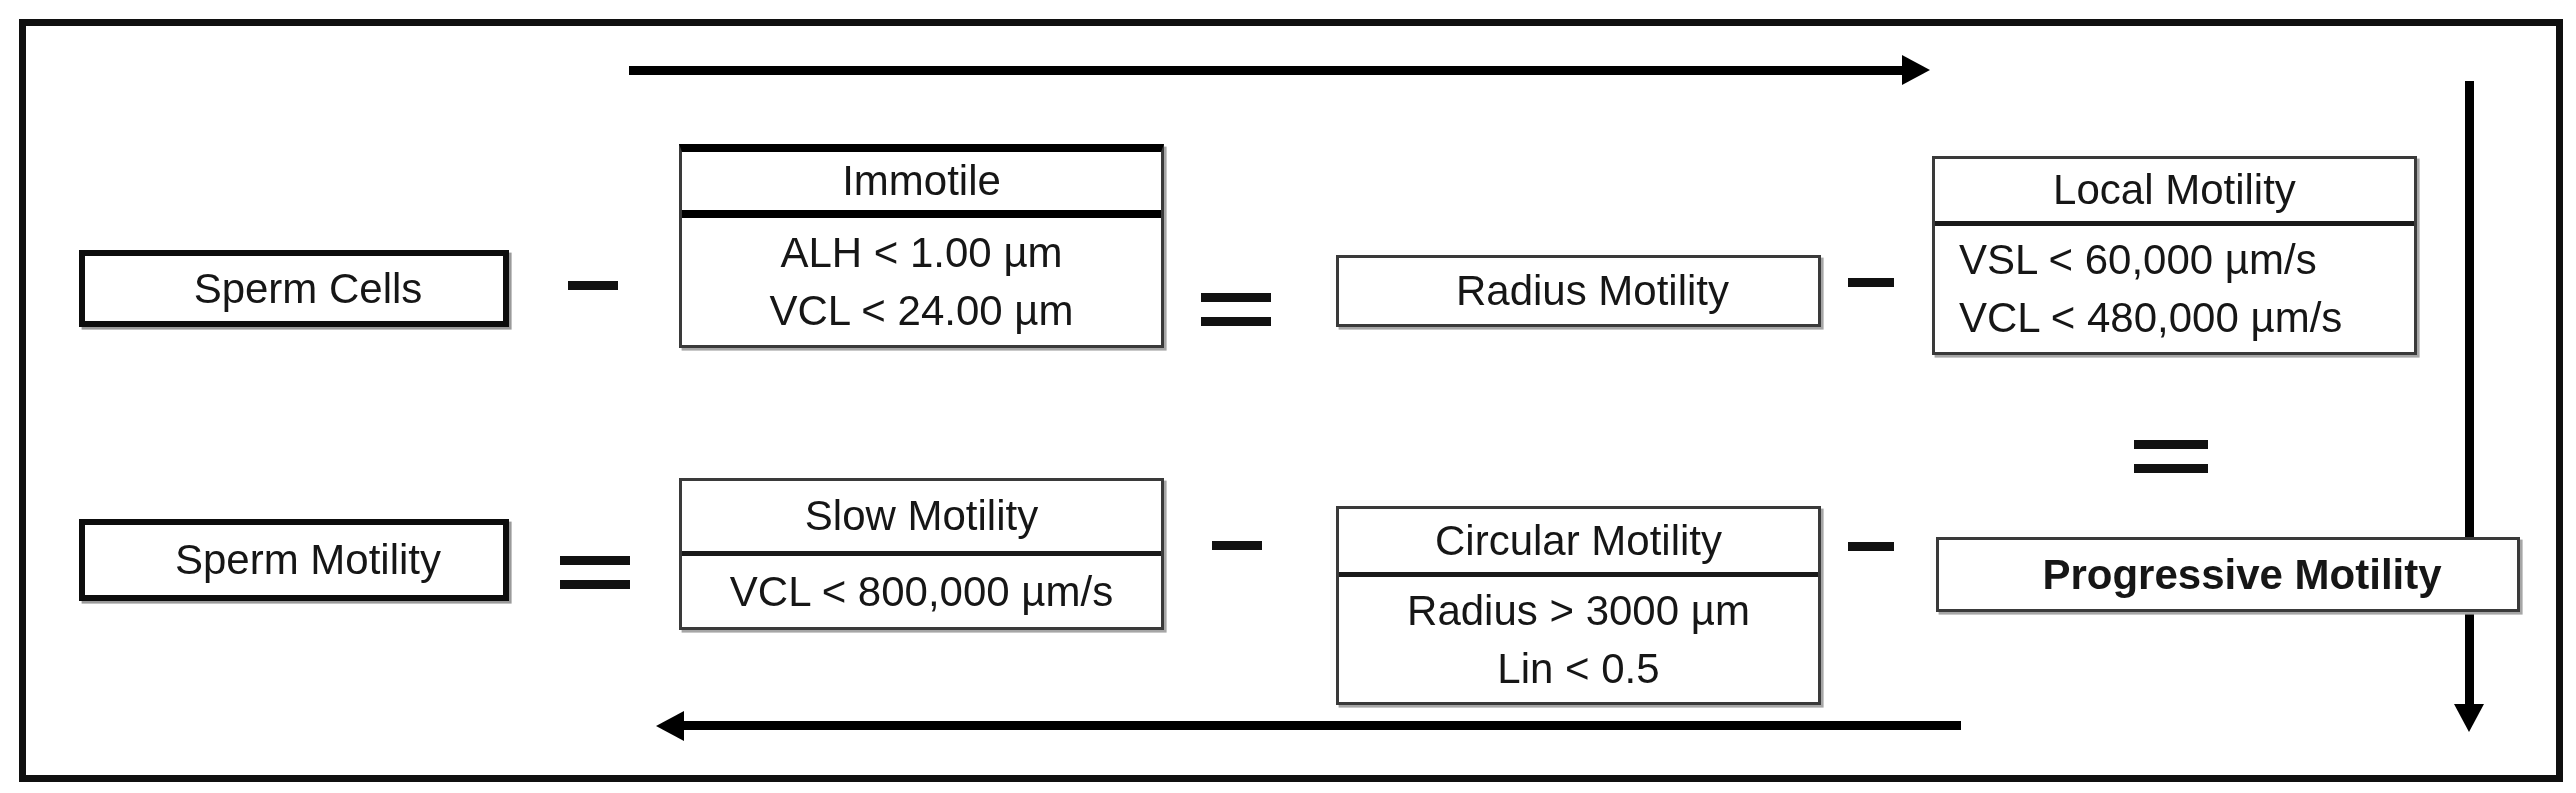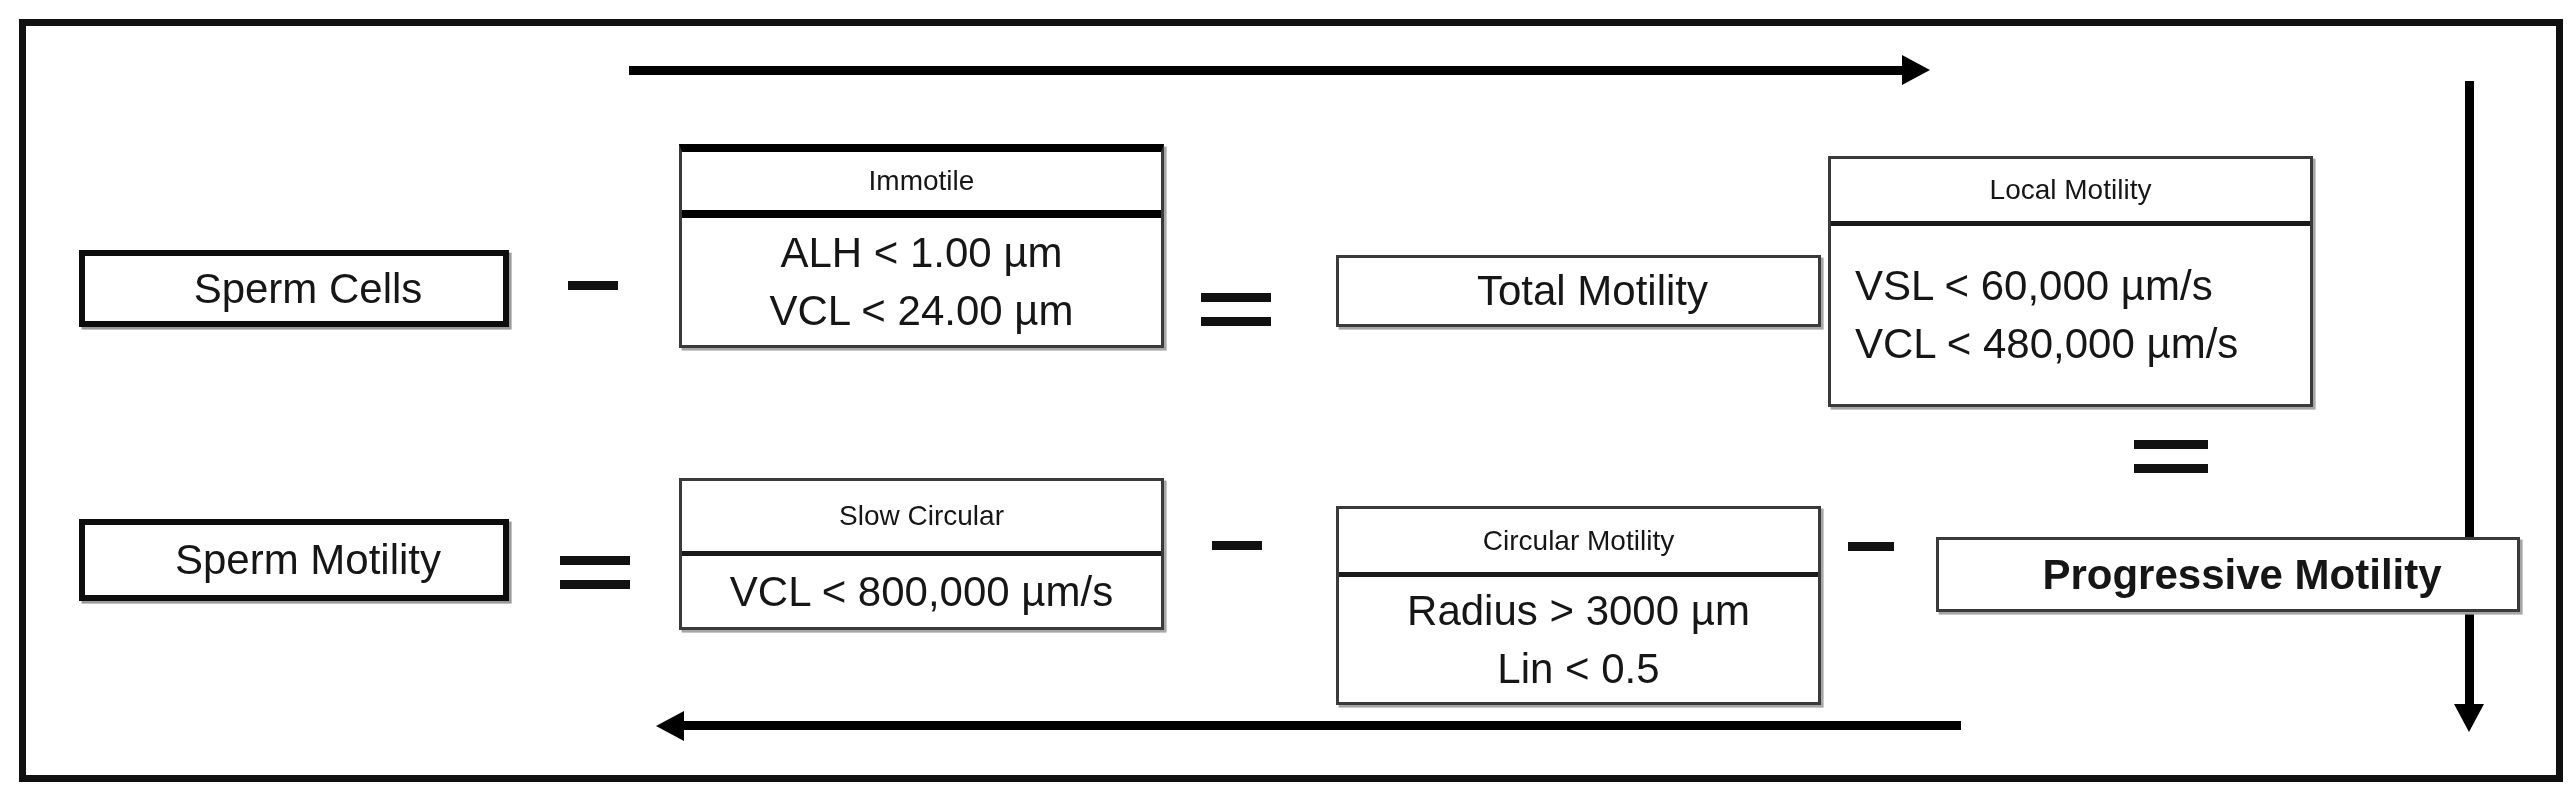--- a/index.html
+++ b/index.html
@@ -45,21 +45,21 @@
   .split {
     border: 3.3px solid #3a3a3a;
     box-shadow: 2.6px 2.6px 0 #a6a6a6;
     display: flex;
     flex-direction: column;
   }
   .split .head {
     display: flex;
     align-items: center;
     justify-content: center;
-    font-size: 28px;
+    font-size: 42px;
     border-bottom: 5.3px solid #1a1a1a;
     flex: 0 0 auto;
     white-space: nowrap;
   }
   .split .vals {
     flex: 1 1 auto;
     display: flex;
     flex-direction: column;
     align-items: center;
     justify-content: center;
@@ -132,26 +132,26 @@
       <span>VCL &lt; 24.00 µm</span>
     </div>
   </div>
 
   <div class="eq" style="left:1201px; top:293px; width:70px; height:32px;">
     <div class="bar"></div>
     <div class="bar b2"></div>
   </div>
 
   <div class="node thin" style="left:1336px; top:255px; width:485px; height:72px;">
-    <div class="label">Total Motility</div>
+    <div class="label">Radius Motility</div>
   </div>
 
   <div class="dash" style="left:1848px; top:278px; width:46px;"></div>
 
-  <div class="node split" style="left:1828px; top:156px; width:485px; height:251px;">
+  <div class="node split" style="left:1932px; top:156px; width:485px; height:199px;">
     <div class="head" style="height:62px;">Local Motility</div>
     <div class="vals left-align">
       <span>VSL &lt; 60,000 µm/s</span>
       <span>VCL &lt; 480,000 µm/s</span>
     </div>
   </div>
 
   <div class="eq" style="left:2134px; top:440px; width:74px; height:32px;">
     <div class="bar"></div>
     <div class="bar b2"></div>
@@ -160,21 +160,21 @@
   <div class="node thick" style="left:79px; top:519px; width:430px; height:82px;">
     <div class="label">Sperm Motility</div>
   </div>
 
   <div class="eq" style="left:560px; top:556px; width:70px; height:32px;">
     <div class="bar"></div>
     <div class="bar b2"></div>
   </div>
 
   <div class="node split" style="left:679px; top:478px; width:485px; height:152px;">
-    <div class="head" style="height:70px;">Slow Circular</div>
+    <div class="head" style="height:70px;">Slow Motility</div>
     <div class="vals">
       <span>VCL &lt; 800,000 µm/s</span>
     </div>
   </div>
 
   <div class="dash" style="left:1212px; top:541px; width:50px;"></div>
 
   <div class="node split" style="left:1336px; top:486px; width:485px; height:199px;margin-top:20px;">
     <div class="head" style="height:63px;">Circular Motility</div>
     <div class="vals">

